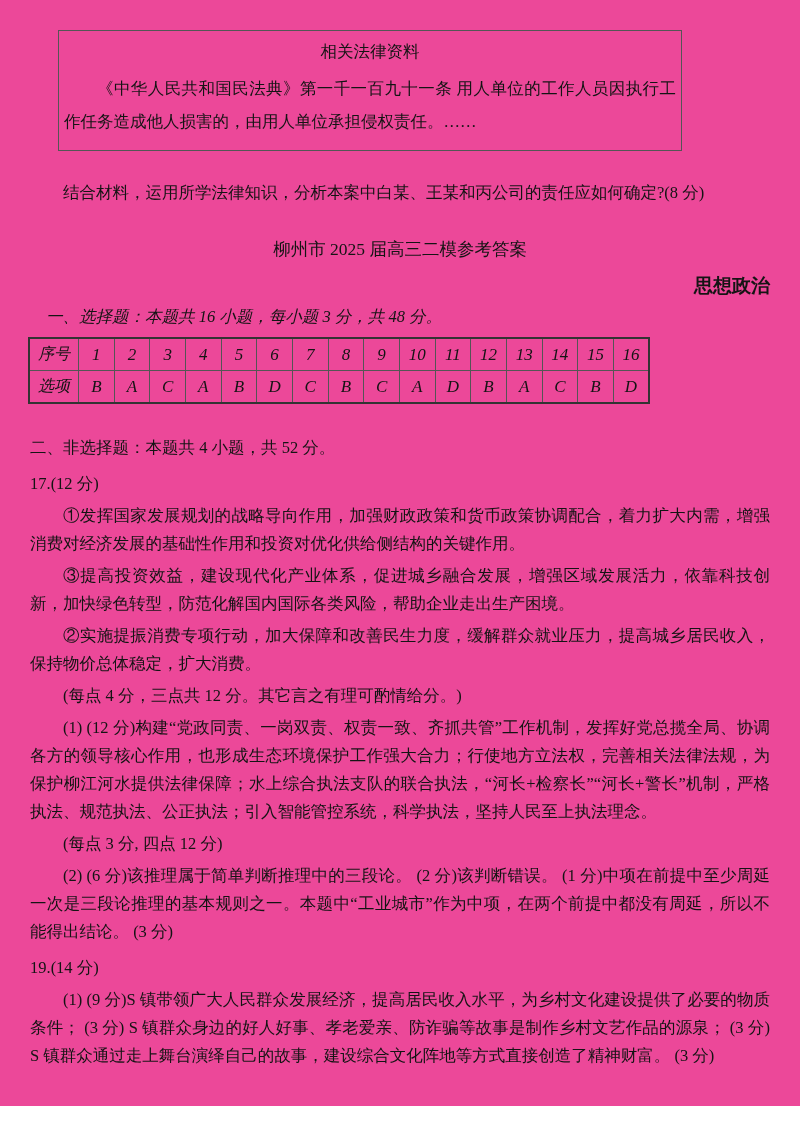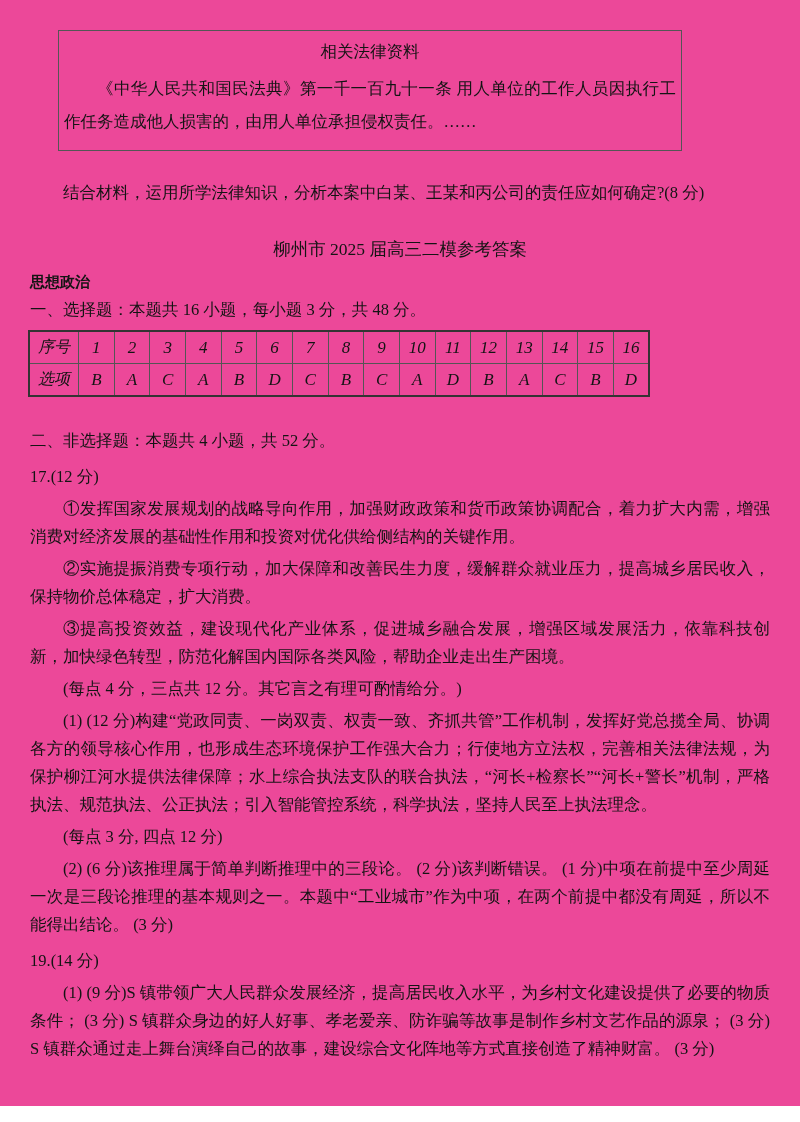--- a/index.html
+++ b/index.html
@@ -43,26 +43,26 @@
   }
   .indent { text-indent: 2em; }
   .prompt { margin-top: 28px; }
   .main-title {
     font-size: 17.5px;
     font-weight: normal;
     text-align: center;
     margin: 30px 0 0 0;
   }
   .subject-title {
-    font-size: 15px;
+    font-size: 19px;
     font-weight: bold;
-    text-align: left;
+    text-align: right;
     margin: 12px 0 2px 0;
   }
-  .section-heading { margin: 4px 0 6px 0; }
+  .section-heading { margin: 4px 0 6px 16px; font-style: italic; }
   .section-heading-2 { margin: 30px 0 6px 0; }
   .q-heading { margin: 8px 0 4px 0; }
   table.answer-table {
     border-collapse: collapse;
     table-layout: fixed;
     width: 622px;
     margin: 6px 0 4px -2px;
     border: 2px solid #333333;
   }
   table.answer-table td {
@@ -137,22 +137,22 @@
           <td>B</td>
           <td>D</td>
         </tr>
       </tbody>
   </table>
 
   <p class="para section-heading-2">二、非选择题：本题共 4 小题，共 52 分。</p>
 
   <p class="para q-heading">17.(12 分)</p>
   <p class="para indent">①发挥国家发展规划的战略导向作用，加强财政政策和货币政策协调配合，着力扩大内需，增强消费对经济发展的基础性作用和投资对优化供给侧结构的关键作用。</p>
+  <p class="para indent">③提高投资效益，建设现代化产业体系，促进城乡融合发展，增强区域发展活力，依靠科技创新，加快绿色转型，防范化解国内国际各类风险，帮助企业走出生产困境。</p>
   <p class="para indent">②实施提振消费专项行动，加大保障和改善民生力度，缓解群众就业压力，提高城乡居民收入，保持物价总体稳定，扩大消费。</p>
-  <p class="para indent">③提高投资效益，建设现代化产业体系，促进城乡融合发展，增强区域发展活力，依靠科技创新，加快绿色转型，防范化解国内国际各类风险，帮助企业走出生产困境。</p>
   <p class="para indent">(每点 4 分，三点共 12 分。其它言之有理可酌情给分。)</p>
 
   <p class="para indent">(1) (12 分)构建“党政同责、一岗双责、权责一致、齐抓共管”工作机制，发挥好党总揽全局、协调各方的领导核心作用，也形成生态环境保护工作强大合力；行使地方立法权，完善相关法律法规，为保护柳江河水提供法律保障；水上综合执法支队的联合执法，“河长+检察长”“河长+警长”机制，严格执法、规范执法、公正执法；引入智能管控系统，科学执法，坚持人民至上执法理念。</p>
   <p class="para indent">(每点 3 分, 四点 12 分)</p>
   <p class="para indent">(2) (6 分)该推理属于简单判断推理中的三段论。 (2 分)该判断错误。 (1 分)中项在前提中至少周延一次是三段论推理的基本规则之一。本题中“工业城市”作为中项，在两个前提中都没有周延，所以不能得出结论。 (3 分)</p>
 
   <p class="para q-heading">19.(14 分)</p>
   <p class="para indent">(1) (9 分)S 镇带领广大人民群众发展经济，提高居民收入水平，为乡村文化建设提供了必要的物质条件； (3 分) S 镇群众身边的好人好事、孝老爱亲、防诈骗等故事是制作乡村文艺作品的源泉； (3 分) S 镇群众通过走上舞台演绎自己的故事，建设综合文化阵地等方式直接创造了精神财富。 (3 分)</p>
 
 </div>

